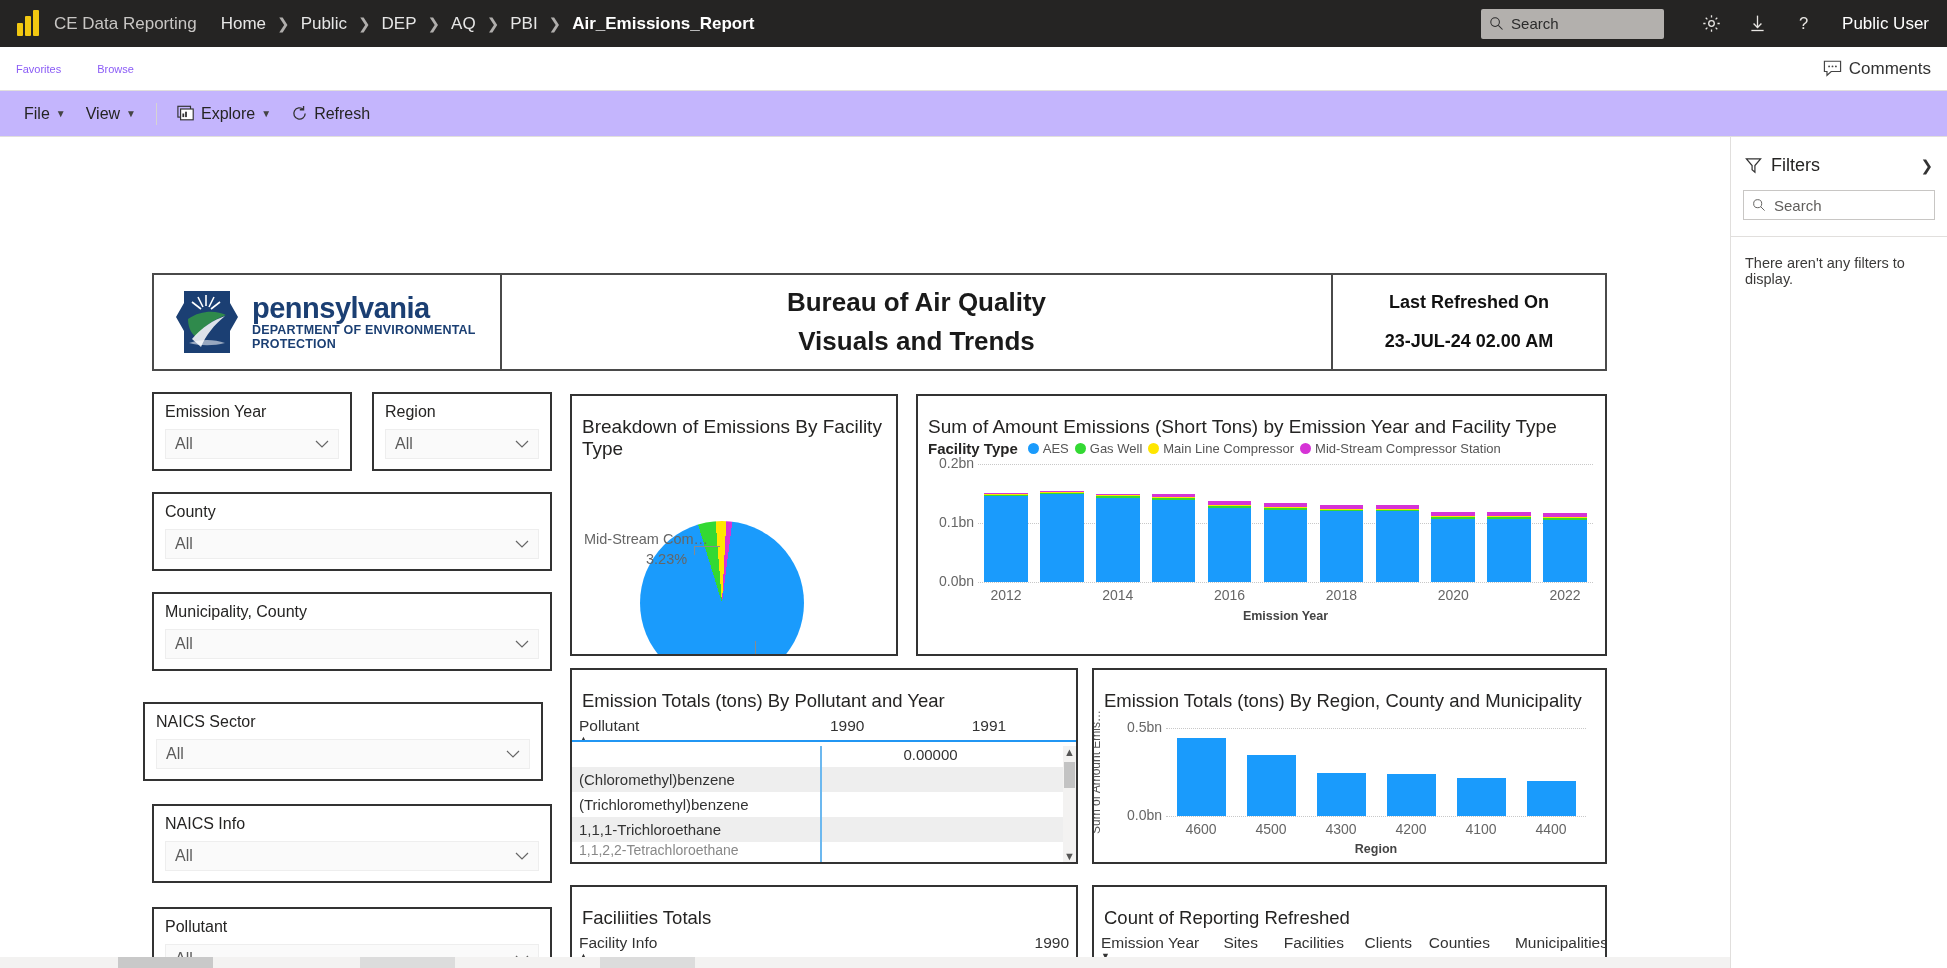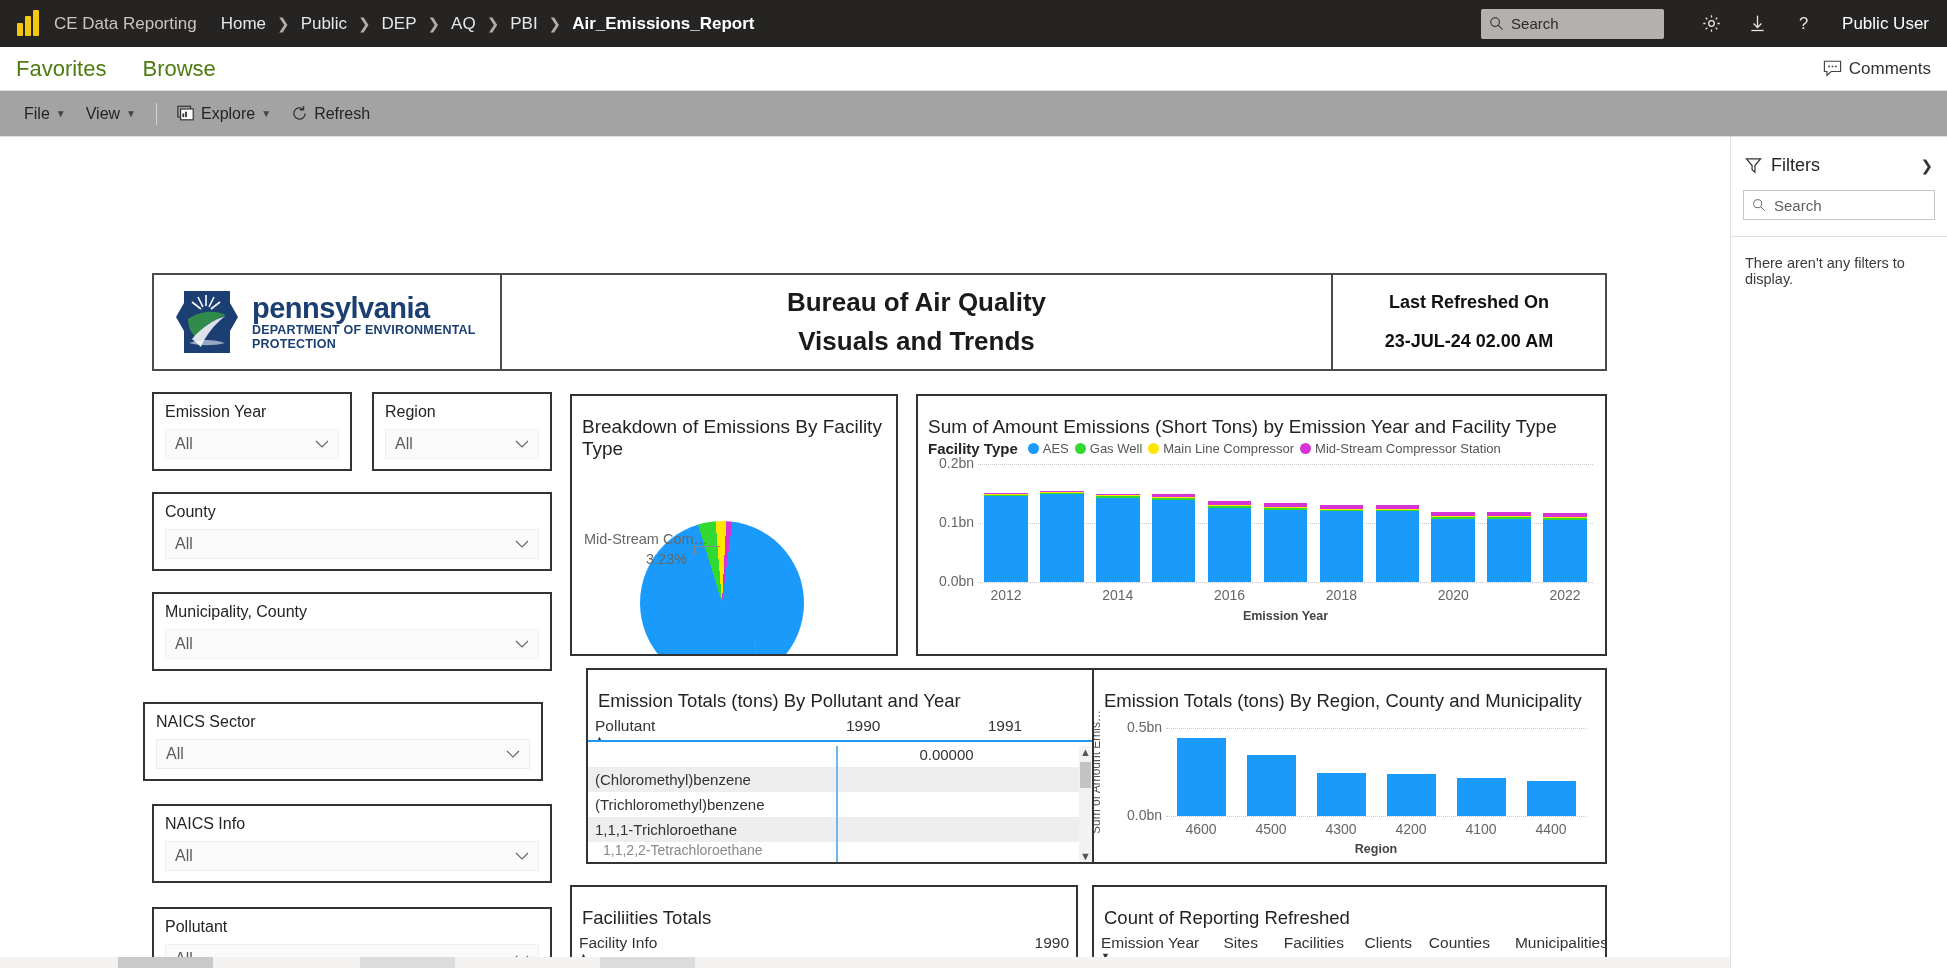--- a/index.html
+++ b/index.html
@@ -36,27 +36,27 @@
     width: 46px; height: 47px; display: flex; align-items: center; justify-content: center;
     color: #e8e6e3;
   }
   .user-name { font-size: 17px; color: #ffffff; margin-left: 16px; margin-right: 4px; white-space: nowrap; }
 
   
   .secbar {
     height: 44px; background: #ffffff; border-bottom: 1px solid #e1dfdd;
     display: flex; align-items: center; padding: 0 16px;
   }
-  .secbar-item { font-size: 22px; color: #4d7c0f; margin-right: 36px; white-space: nowrap; }
+  .secbar-item { font-size: 11px; color: #8b5cf6; margin-right: 36px; white-space: nowrap; }
   .secbar-right { margin-left: auto; display: flex; align-items: center; gap: 7px; color: #333; }
   .secbar-right span { font-size: 17px; white-space: nowrap; }
 
   
   .toolbar {
-    height: 46px; background: #a3a3a3; border-bottom: 1px solid #e1dfdd;
+    height: 46px; background: #c4b5fd; border-bottom: 1px solid #e1dfdd;
     display: flex; align-items: center; padding: 0 14px;
   }
   .tb-item {
     display: flex; align-items: center; gap: 6px; font-size: 16px; color: #252423;
     padding: 4px 10px; white-space: nowrap;
   }
   .tb-sep { width: 1px; height: 22px; background: #d6d4d2; margin: 0 10px; }
   .caret { font-size: 10px; color: #444; }
 
   
@@ -475,21 +475,21 @@
             <div class="seg" style="height: 90.0171%; background: rgb(26, 155, 252);"></div>
             <div class="seg" style="height: 2.73038%; background: rgb(51, 217, 51);"></div>
             <div class="seg" style="height: 1.45051%; background: rgb(255, 230, 0);"></div>
             <div class="seg" style="height: 5.80205%; background: rgb(214, 51, 214);"></div>
           </div>
           <div class="axis-txt" style="left: 647.045px; top: 191px; transform: translateX(-50%);">2022</div>
           <div class="axis-title" style="left: 367.5px; top: 213px; transform: translateX(-50%);">Emission Year</div>
         </div>
     </div>
 
-    <div class="card" style="left:570px; top:531px; width:508px; height:196px;margin-left:16px;">
+    <div class="card" style="left:570px; top:531px; width:508px; height:196px;">
       <div class="card-title sm">Emission Totals (tons) By Pollutant and Year</div>
       <div style="position:relative; width:100%; height:163px;">
         <table class="tbl">
           <thead>
             <tr>
               <th style="width:248px">
                 <span>Pollutant</span>
                 <span class="sortcaret">▲</span>
                 <span class="hdr-underline"></span>
               </th>
@@ -518,21 +518,21 @@
               <td>(Trichloromethyl)benzene</td>
               <td class="num"></td>
               <td class="num"></td>
             </tr>
             <tr class="alt">
               <td>1,1,1-Trichloroethane</td>
               <td class="num"></td>
               <td class="num"></td>
             </tr>
             <tr style="height:8px; overflow:hidden;">
-              <td style="color:#888; font-size:14px; padding:0 15px;">1,1,2,2-Tetrachloroethane</td>
+              <td style="color:#888; font-size:14px; padding:0 7px;">1,1,2,2-Tetrachloroethane</td>
               <td class="num"></td>
               <td class="num"></td>
             </tr>
             <tr class="total">
               <td>Total</td>
               <td class="num">2,202,918.55000</td>
               <td class="num">2,169,2</td>
             </tr>
           </tbody>
         </table>

